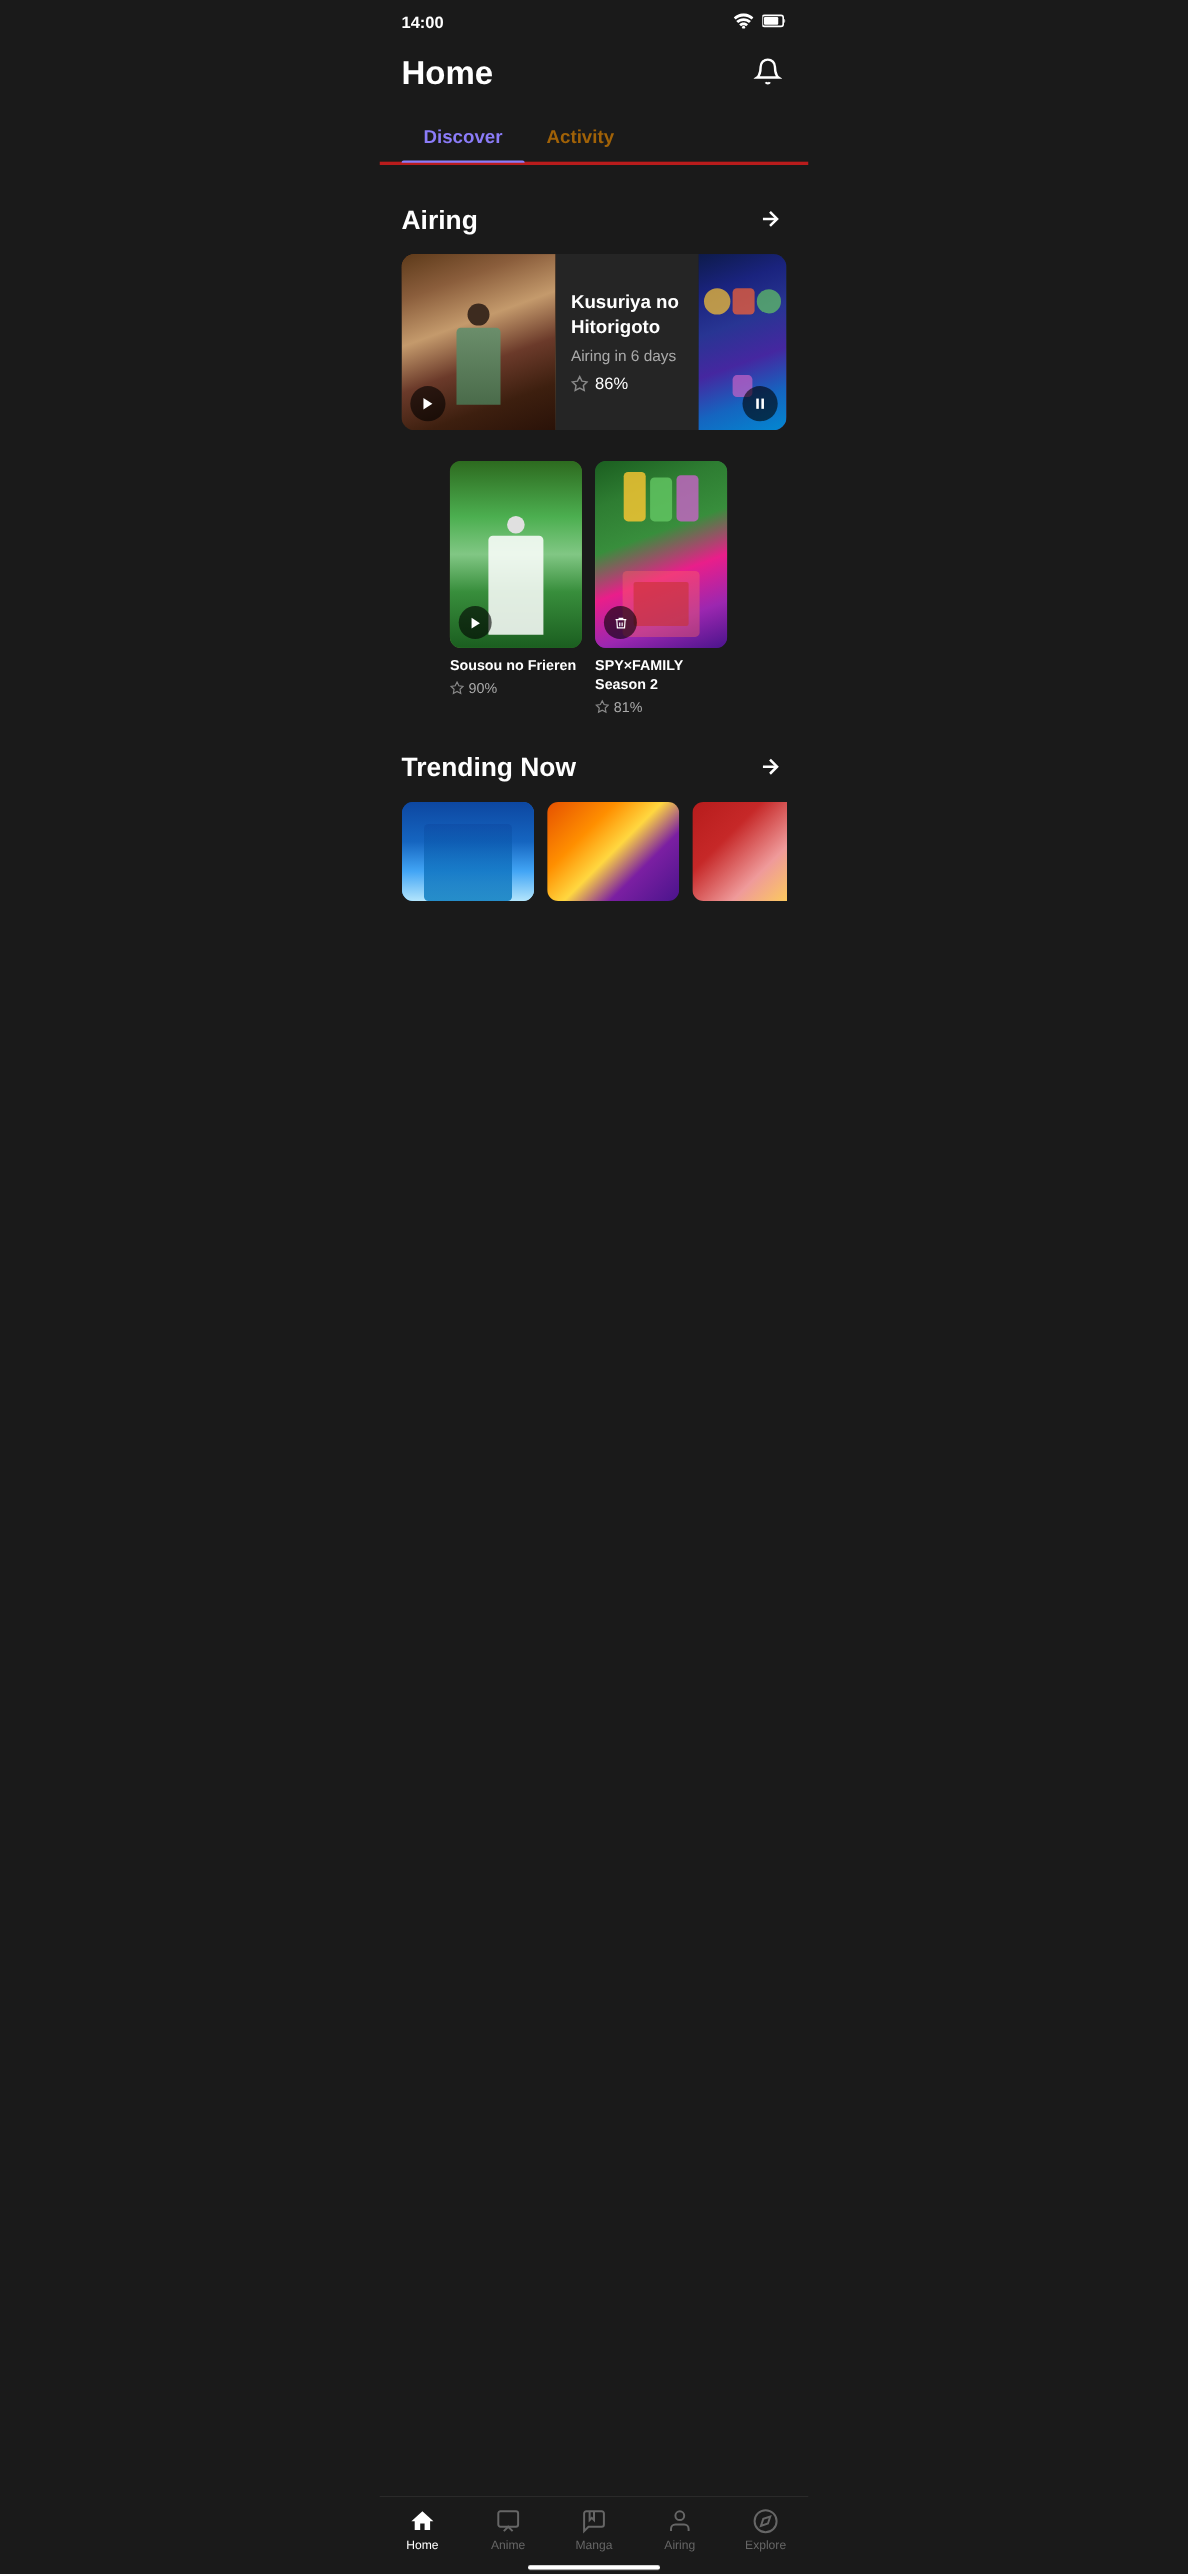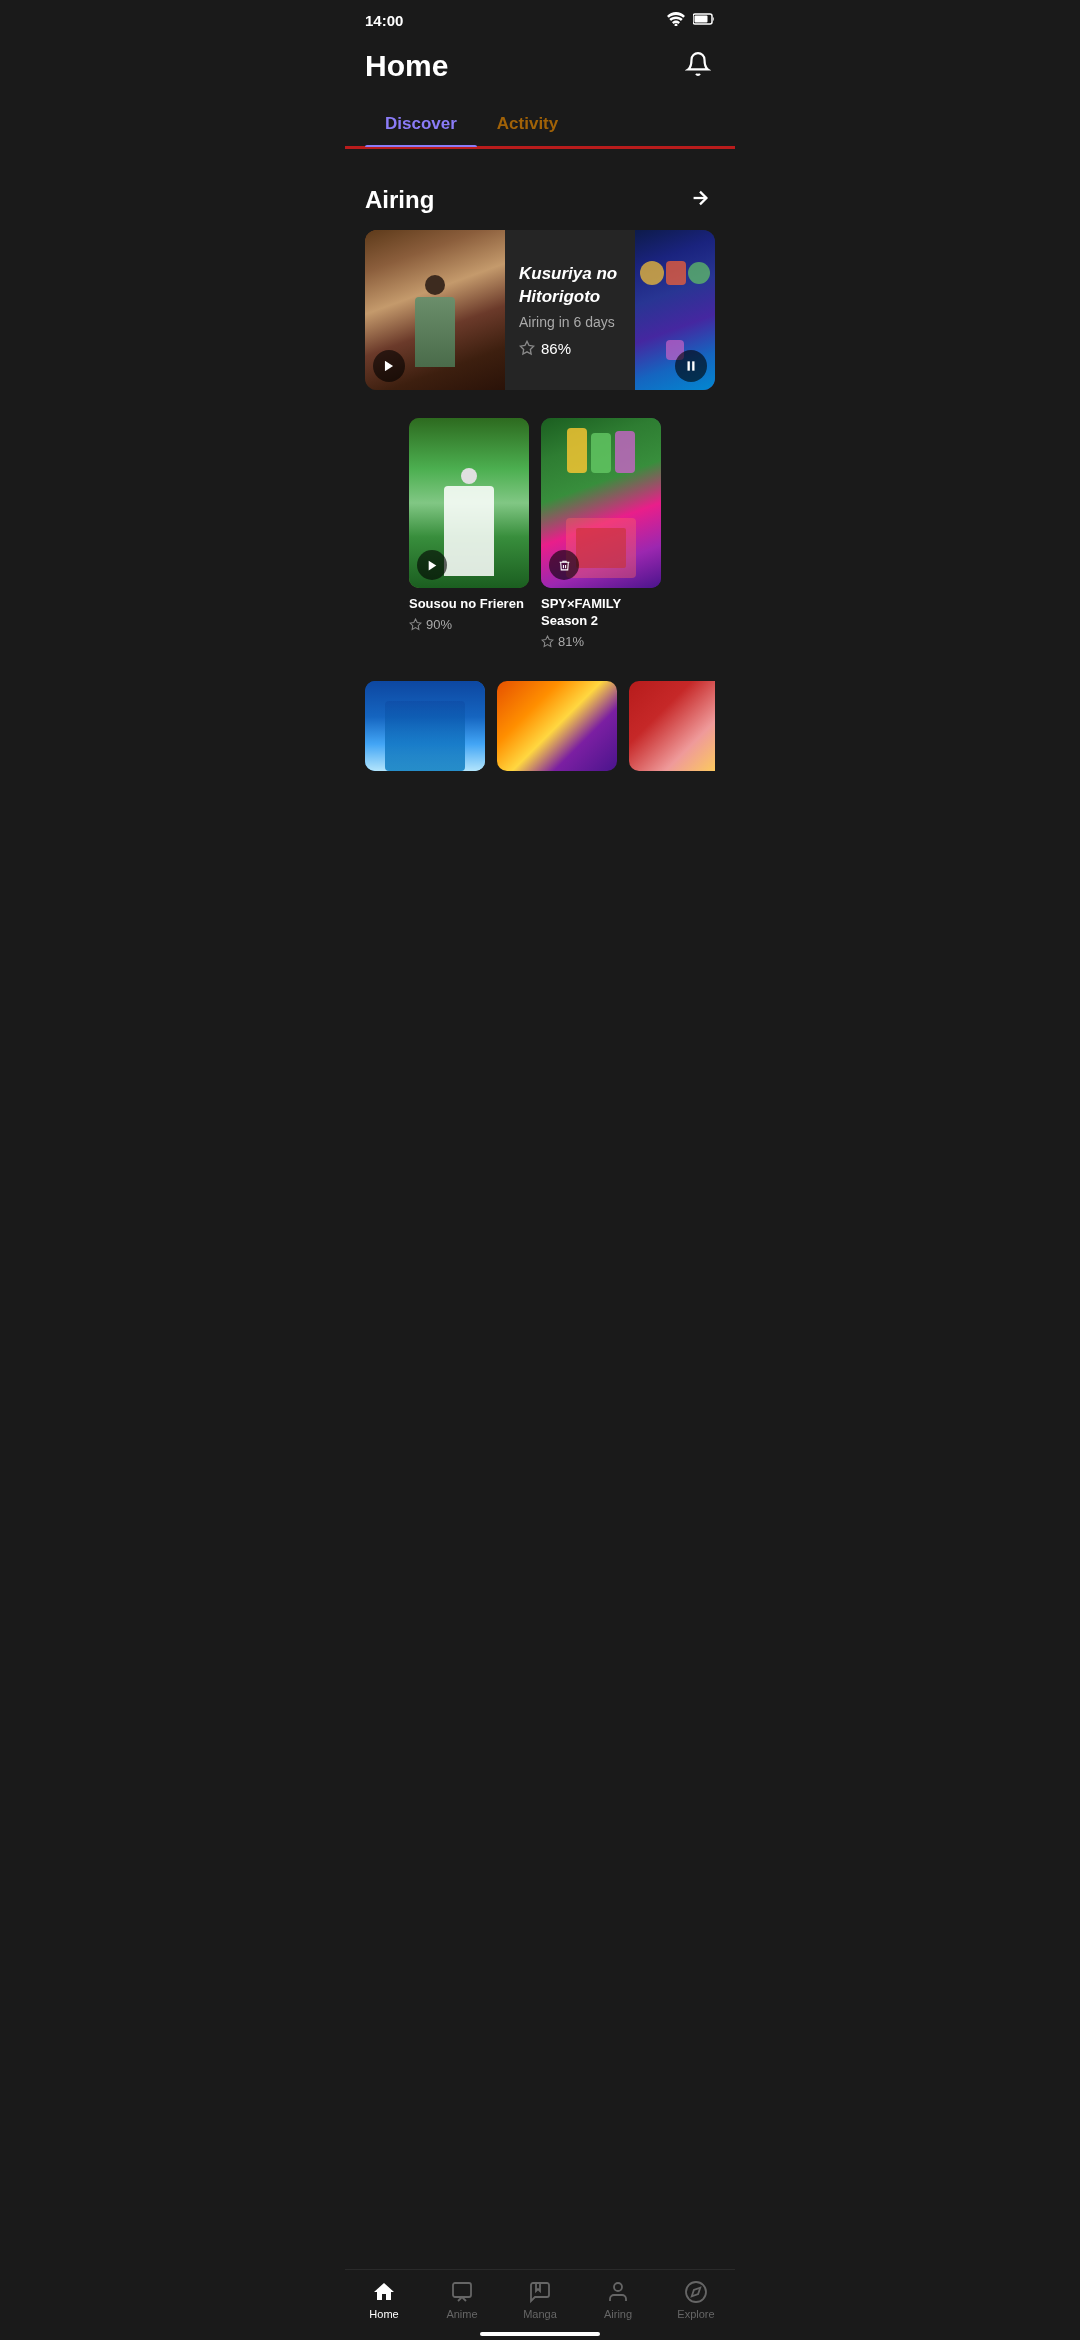--- a/index.html
+++ b/index.html
@@ -173,21 +173,20 @@
       flex-direction: column;
       justify-content: center;
     }
 
     .airing-title {
       font-size: 17px;
       font-weight: 700;
       color: #ffffff;
       margin-bottom: 6px;
       line-height: 1.3;
-      font-style: italic;
     }
 
     .airing-subtitle {
       font-size: 14px;
       color: #aaa;
       margin-bottom: 10px;
     }
 
     .rating {
       display: flex;
@@ -502,20 +501,29 @@
           </svg>
           <span>81%</span>
         </div>
       </div>
 
 
     </div>
   </div>
 
   <div class="section">
+    <div class="section-header">
+      <span class="section-title">Trending Now</span>
+      <button class="arrow-btn">
+        <svg width="22" height="22" viewBox="0 0 24 24" fill="none" stroke="white" stroke-width="2.5">
+          <line x1="5" y1="12" x2="19" y2="12"></line>
+          <polyline points="12 5 19 12 12 19"></polyline>
+        </svg>
+      </button>
+    </div>
 
     <div class="trending-grid">
       <div class="trending-card">
         <div class="trending-card-image trending-image-1">
           <div style="width:100%;height:100%;background:linear-gradient(180deg,#0d47a1 0%,#1565c0 40%,#42a5f5 70%,#b3e5fc 100%);position:relative;overflow:hidden;">
             <div style="position:absolute;bottom:0;left:50%;transform:translateX(-50%);width:80px;height:70px;background:linear-gradient(180deg,rgba(13,71,161,0.5),rgba(2,119,189,0.8));border-radius:4px;"></div>
           </div>
         </div>
       </div>
       <div class="trending-card">

